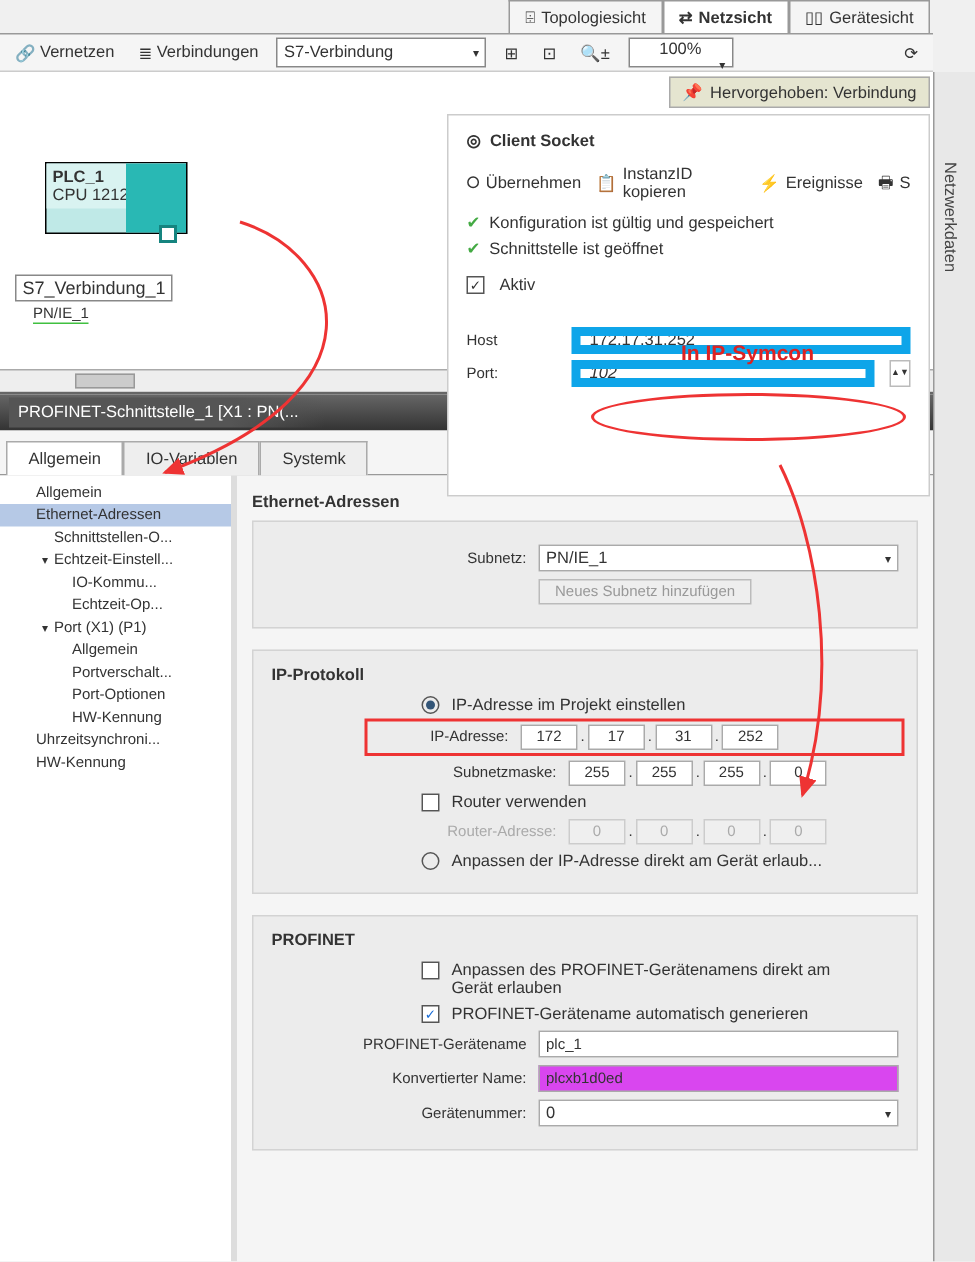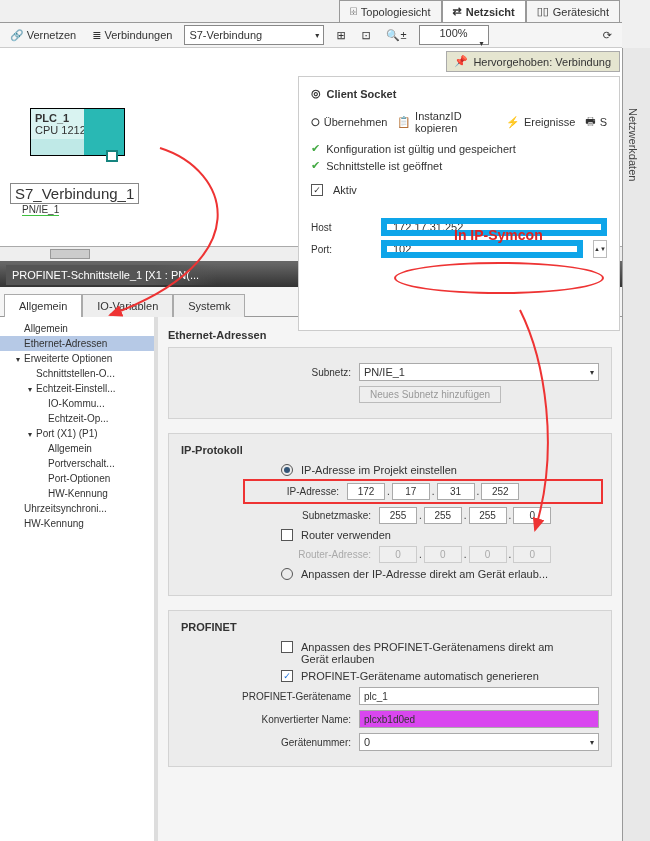--- a/index.html
+++ b/index.html
@@ -22,21 +22,21 @@
 
 .vstrip { position: absolute; top: 48px; right: 0; bottom: 0; width: 28px; background: #e8e8e8; border-left: 1px solid #999; }
 .vlabel { position: absolute; top: 60px; left: 4px; writing-mode: vertical-rl; font-size: 11px; color: #444; }
 
 
 .canvas { position: absolute; top: 48px; left: 0; right: 28px; height: 215px; background: #fff; border-bottom: 2px solid #666; }
 .plc { position: absolute; left: 30px; top: 60px; width: 95px; height: 48px; border: 1px solid #000; background: #bfe9e7; }
 .plc-head { padding: 3px 4px; background: #d9f3f1; font-size: 10px; }
 .plc-tiles { position: absolute; right: 0; top: 0; bottom: 0; width: 40px; background: #29b8b4; }
 .plc-port { position: absolute; right: 6px; bottom: -7px; width: 12px; height: 12px; background: #fff; border: 2px solid #15847f; }
-.conn-label { position: absolute; left: 10px; top: 135px; padding: 1px 4px; background: #fff; border: 1px solid #888; font-size: 15px; }
+.conn-label { position: absolute; left: 10px; top: 135px; padding: 1px 4px; background: #fff; border: 1px solid #888; font-size: 12px; }
 .pnie-label { position: absolute; left: 22px; top: 156px; font-size: 10px; border-bottom: 1px solid #40c040; }
 .hbar { position: absolute; bottom: 0; left: 0; right: 0; height: 15px; background: #eee; border-top: 1px solid #aaa; }
 .hbar-th { position: absolute; left: 50px; top: 2px; width: 40px; height: 10px; background: #ccc; border: 1px solid #999; }
 
 
 .pin-badge { position: absolute; top: 51px; right: 30px; background: #e5e5d0; border: 1px solid #aaa; padding: 3px 8px; display: flex; align-items: center; gap: 5px; z-index: 5; }
 
 
 .float-panel { position: absolute; top: 76px; left: 298px; width: 322px; height: 255px; background: #fff; border: 1px solid #ccc; padding: 10px 12px; z-index: 10; }
 .fp-title { display: flex; align-items: center; gap: 6px; font-weight: bold; margin-bottom: 10px; }
@@ -189,40 +189,39 @@
       <span>Aktiv</span>
   </div>
   <div class="fp-anno">In IP-Symcon</div>
   <div class="fp-row" style="margin-top:22px">
     <span class="fp-label">Host</span>
     <input class="fp-input" value="172.17.31.252" style="">
   </div>
   <div class="fp-oval"></div>
   <div class="fp-row">
     <span class="fp-label">Port:</span>
-    <input class="fp-input" style="flex: 1 1 0%;" value="102">
+    <input class="fp-input" style="flex: 1 1 0%; font-style: italic;" value="102">
     <span style="border:1px solid #bbb;width:14px;height:18px;display:flex;flex-direction:column;font-size:6px;align-items:center;justify-content:space-around">▲▼</span>
   </div>
 </div>
 
 <div class="lower-hdr">
     <span class="lower-hdr-text" style="color:#fff">PROFINET-Schnittstelle_1 [X1 : PN(...</span>
   <span class="search-icon">🔍 E</span>
 </div>
 <div class="lower-tabs">
   <div class="ltab active">Allgemein</div>
   <div class="ltab">IO-Variablen</div>
   <div class="ltab">Systemk</div>
 </div>
 
 <div class="splitter">
   <div class="tree" id="tree">
       <div class="tree-item lvl1"><span class="caret"></span>Allgemein</div>
       <div class="tree-item lvl1 sel"><span class="caret"></span>Ethernet-Adressen</div>
-      <div class="tree-item lvl1"><span class="caret">▾</span>Erweiterte Optionen</div>
       <div class="tree-item lvl2"><span class="caret"></span>Schnittstellen-O...</div>
       <div class="tree-item lvl2"><span class="caret">▾</span>Echtzeit-Einstell...</div>
       <div class="tree-item lvl3"><span class="caret"></span>IO-Kommu...</div>
       <div class="tree-item lvl3"><span class="caret"></span>Echtzeit-Op...</div>
       <div class="tree-item lvl2"><span class="caret">▾</span>Port (X1) (P1)</div>
       <div class="tree-item lvl3"><span class="caret"></span>Allgemein</div>
       <div class="tree-item lvl3"><span class="caret"></span>Portverschalt...</div>
       <div class="tree-item lvl3"><span class="caret"></span>Port-Optionen</div>
       <div class="tree-item lvl3"><span class="caret"></span>HW-Kennung</div>
       <div class="tree-item lvl1"><span class="caret"></span>Uhrzeitsynchroni...</div>

